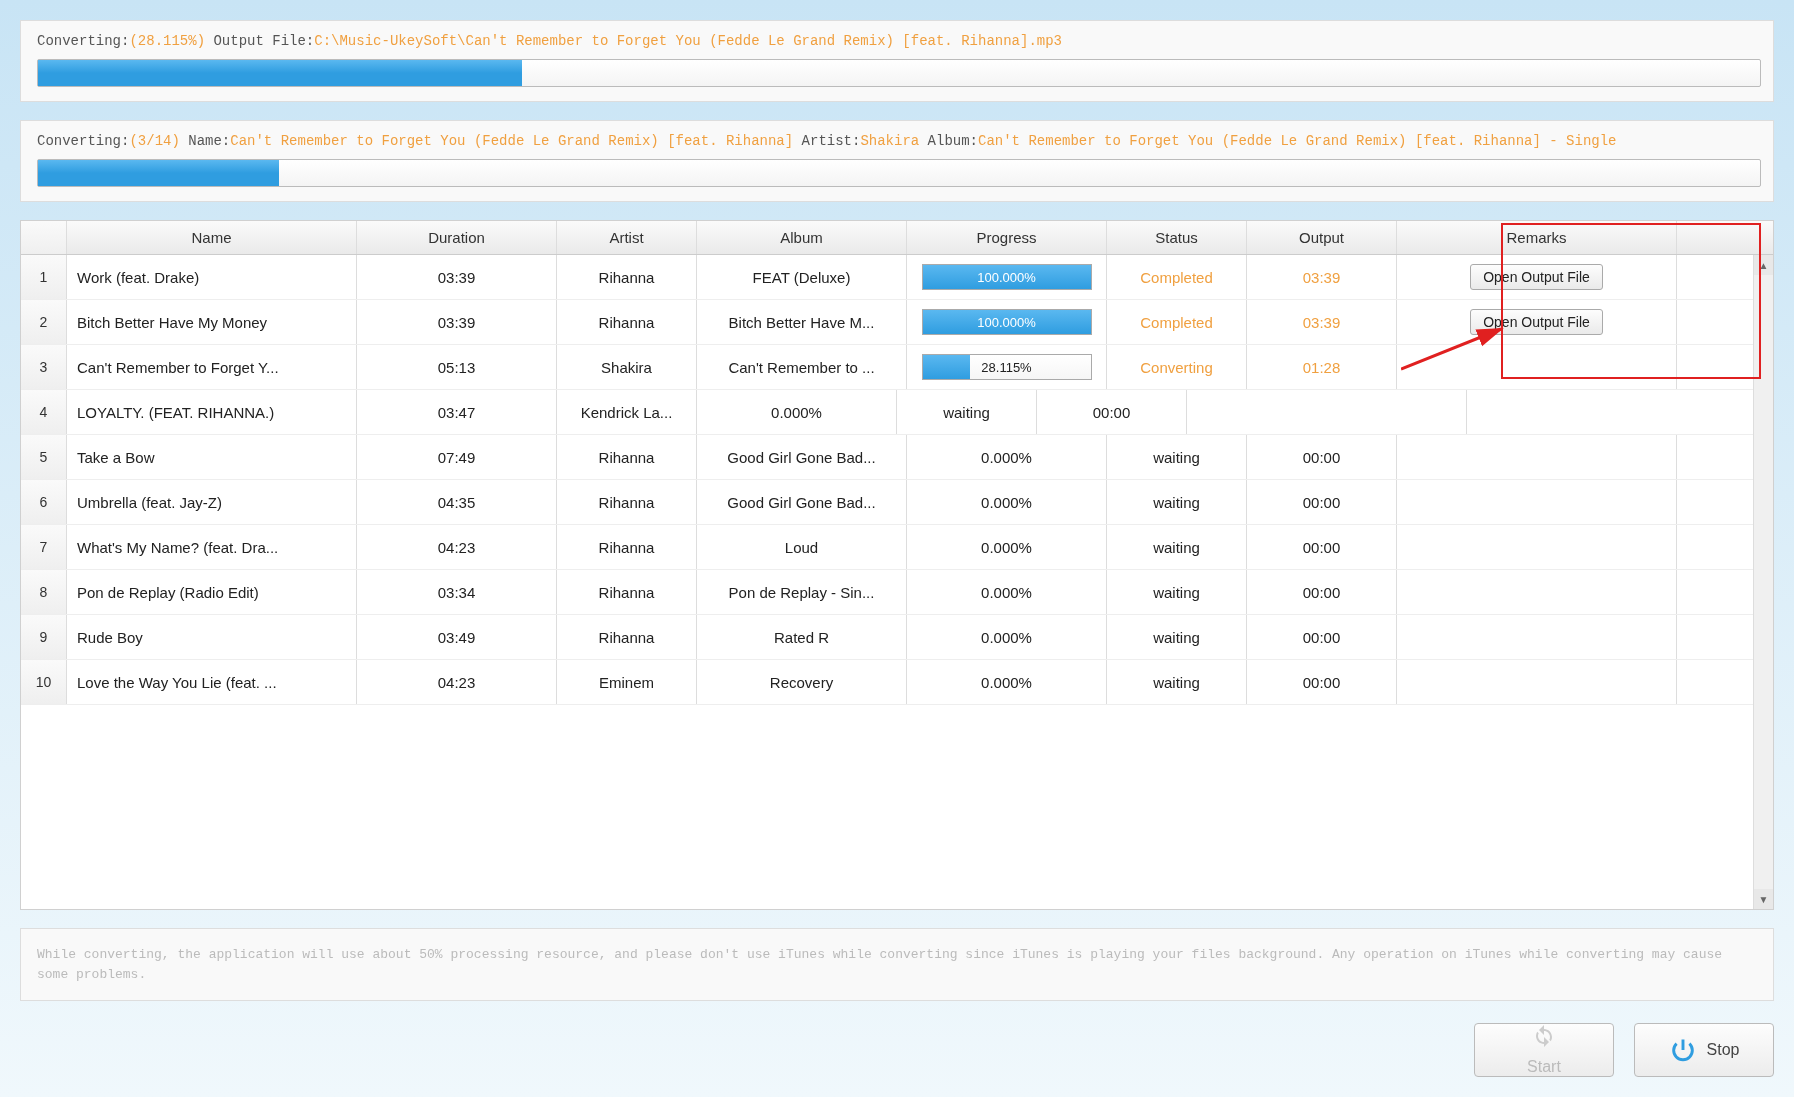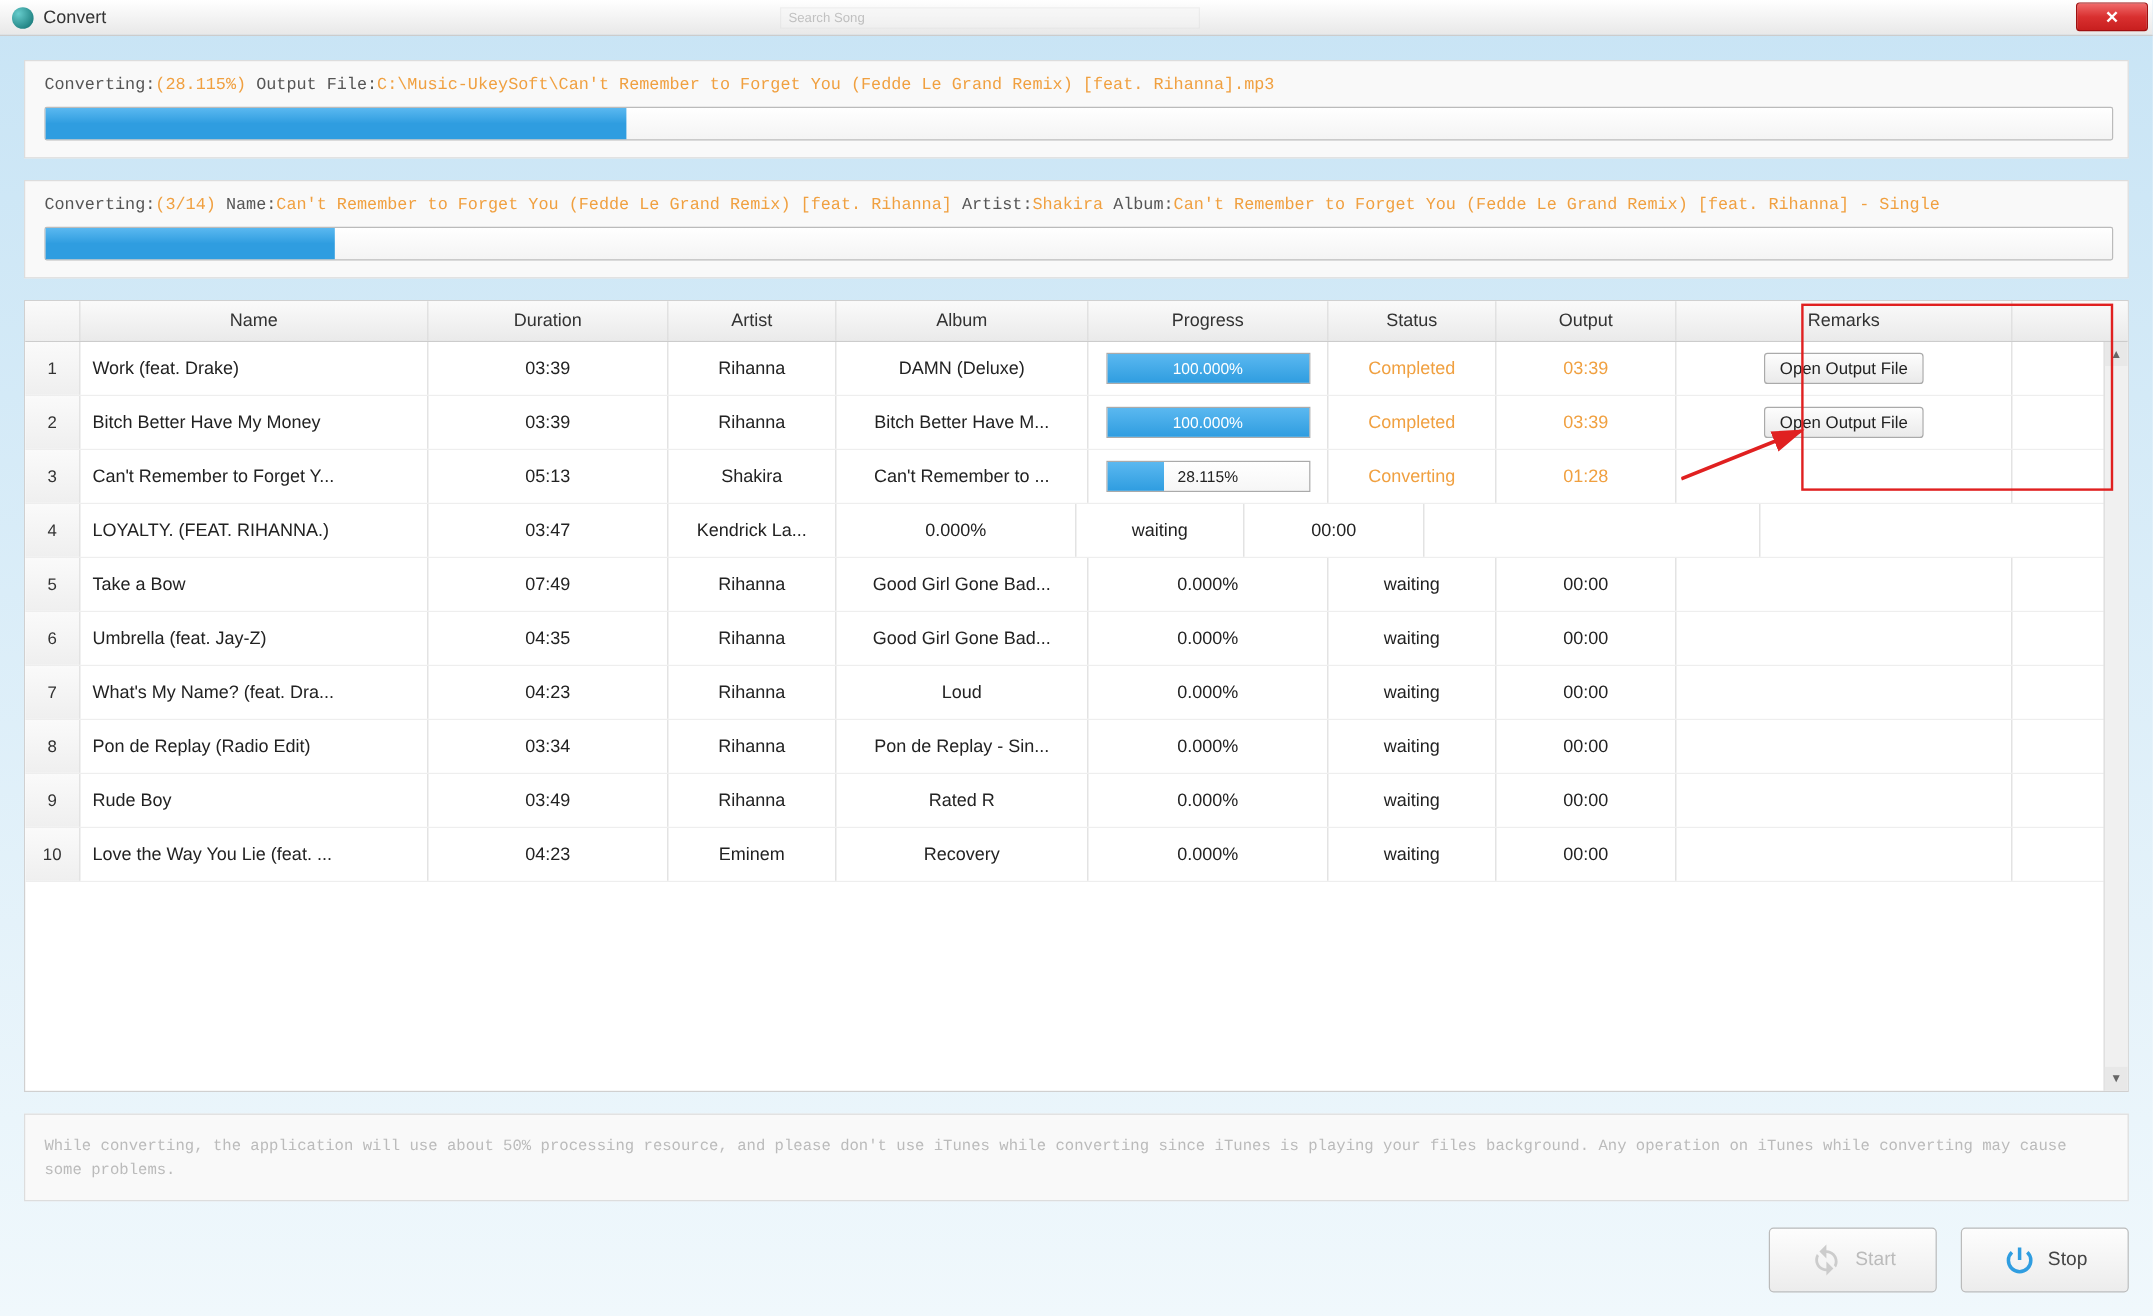--- a/index.html
+++ b/index.html
@@ -157,45 +157,37 @@
 .footer {
   display:flex; justify-content:flex-end; gap:20px; padding: 4px 0 0 0;
 }
 .big-btn {
   width: 140px; height: 54px;
   background: linear-gradient(to bottom,#fdfdfd,#ececec);
   border:1px solid #bbb; border-radius:4px;
   display:flex; align-items:center; justify-content:center; gap:10px;
   font-size:16px; color:#444;
 }
-.big-btn.disabled { color:#bbb; }
+.big-btn.disabled { color:#bbb;flex-direction:column; }
 .icon-refresh { width:28px; height:28px; }
 .icon-power { width:28px; height:28px; }
 .scrollbar-ghost {
   position:absolute; right:0; top:34px; bottom:0; width:20px;
   background:#f0f0f0; border-left:1px solid #ddd;
 }
 .scrollbar-ghost .up, .scrollbar-ghost .down {
   height:20px; display:flex; align-items:center; justify-content:center;
   font-size:10px; color:#666; background:#e8e8e8;
 }
 .scrollbar-ghost .down { position:absolute; bottom:0; left:0; right:0; }
 </style>
 </head>
 <body>
 
 <div class="window">
-  <div class="titlebar">
-    <div class="titlebar-icon"></div>
-    <div class="titlebar-title">Convert</div>
-    <input class="searchbox-ghost" placeholder="Search Song" style="">
-    <div class="close-btn">
-      <span>✕</span>
-    </div>
-  </div>
 
   <div class="content">
 
     <div class="panel">
       <div class="panel-line">
         <span class="mono-label">Converting:</span><span class="mono-accent">(28.115%)</span><span class="mono-label"> Output File:</span><span class="mono-accent">C:\Music-UkeySoft\Can't Remember to Forget You (Fedde Le Grand Remix) [feat. Rihanna].mp3</span>
       </div>
       <div class="progress-outer">
         <div class="progress-inner" id="progA" style="width: 28.115%;"></div>
       </div>
@@ -221,21 +213,21 @@
         <div class="th col-status">Status</div>
         <div class="th col-output">Output</div>
         <div class="th col-remarks">Remarks</div>
       </div>
       <div class="tbody" id="tbody">
           <div class="trow">
             <div class="td col-idx">1</div>
             <div class="td col-name">Work (feat. Drake)</div>
             <div class="td col-dur">03:39</div>
             <div class="td col-artist">Rihanna</div>
-            <div class="td col-album">DAMN (Deluxe)</div>
+            <div class="td col-album">FEAT (Deluxe)</div>
             <div class="td col-prog">
               <div class="cell-progress">
                 <div class="fill" style="width:100%"></div>
                 <span class="pct">100.000%</span>
               </div>
             </div>
             <div class="td col-status status-completed">Completed</div>
             <div class="td col-output output-accent">03:39</div>
             <div class="td col-remarks">
               <button class="open-btn">Open Output File</button>

